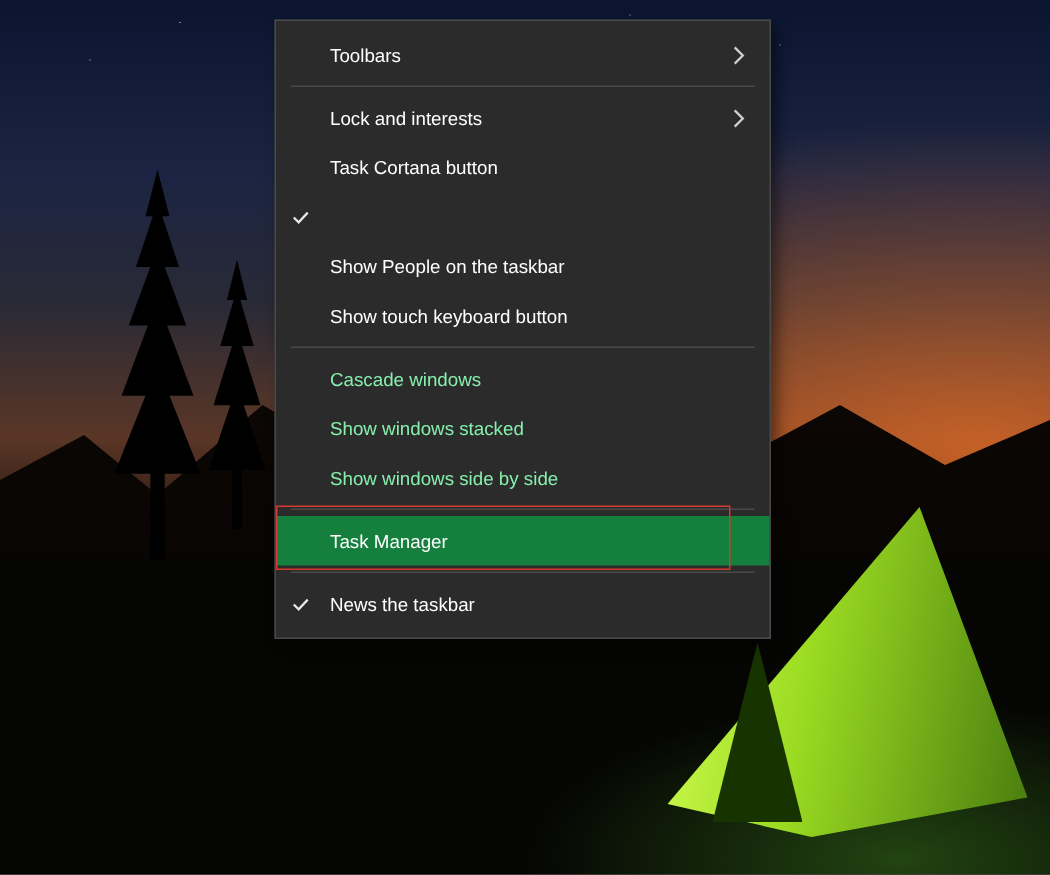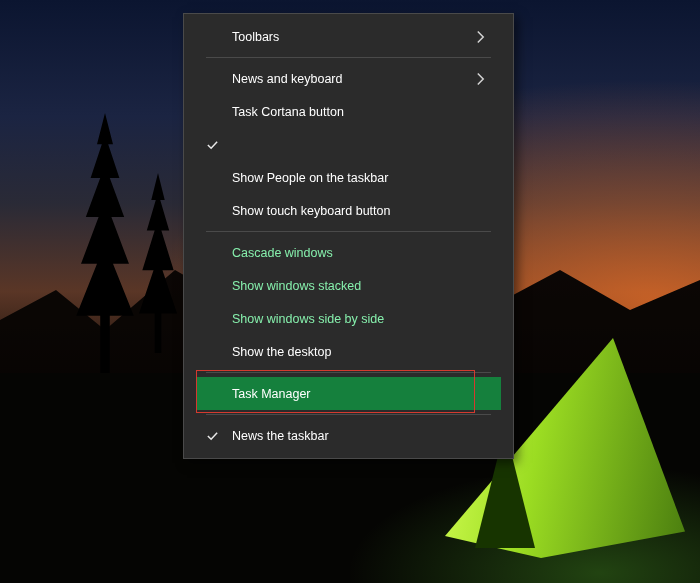--- a/index.html
+++ b/index.html
@@ -58,21 +58,21 @@
   }
   
   
   .context-menu {
     position: absolute;
     left: 183px; top: 13px;
     width: 331px;
     background: #2b2b2b;
     border: 1px solid #4a4a4a;
     box-shadow: 4px 4px 10px rgba(0,0,0,0.5);
-    padding: 6px 12px;
+    padding: 6px 0;
     font-size: 12.5px;
     color: #ffffff;
   }
   .menu-item {
     position: relative;
     display: flex;
     align-items: center;
     height: 33px;
     padding: 0 14px 0 36px;
     cursor: default;
@@ -119,21 +119,21 @@
         <span class="label">Toolbars</span>
         <span class="sub-arrow">
           <svg class="ico" viewBox="0 0 12 12">
             <path d="M3.5 1 L8.5 6 L3.5 11" fill="none" stroke="currentColor" stroke-width="1.4"></path>
           </svg>
         </span>
       </div>
       <div class="sep"></div>
       <div class="menu-item">
         <span class="lead-icon"></span>
-        <span class="label">News and keyboard</span>
+        <span class="label">Lock and interests</span>
         <span class="sub-arrow">
           <svg class="ico" viewBox="0 0 12 12">
             <path d="M3.5 1 L8.5 6 L3.5 11" fill="none" stroke="currentColor" stroke-width="1.4"></path>
           </svg>
         </span>
       </div>
       <div class="menu-item">
         <span class="lead-icon"></span>
         <span class="label">Task Cortana button</span>
       </div>
@@ -158,24 +158,20 @@
         <span class="label">Cascade windows</span>
       </div>
       <div class="menu-item disabled">
         <span class="lead-icon"></span>
         <span class="label">Show windows stacked</span>
       </div>
       <div class="menu-item disabled">
         <span class="lead-icon"></span>
         <span class="label">Show windows side by side</span>
       </div>
-      <div class="menu-item">
-        <span class="lead-icon"></span>
-        <span class="label">Show the desktop</span>
-      </div>
       <div class="sep"></div>
       <div class="menu-item hover" style="position: relative;">
         <span class="lead-icon"></span>
         <span class="label">Task Manager</span>
         <div class="highlight-box" style="inset: -7px 26px -3px 0px;"></div>
       </div>
       <div class="sep"></div>
       <div class="menu-item">
         <span class="lead-icon">
           <svg class="ico" viewBox="0 0 14 14">

